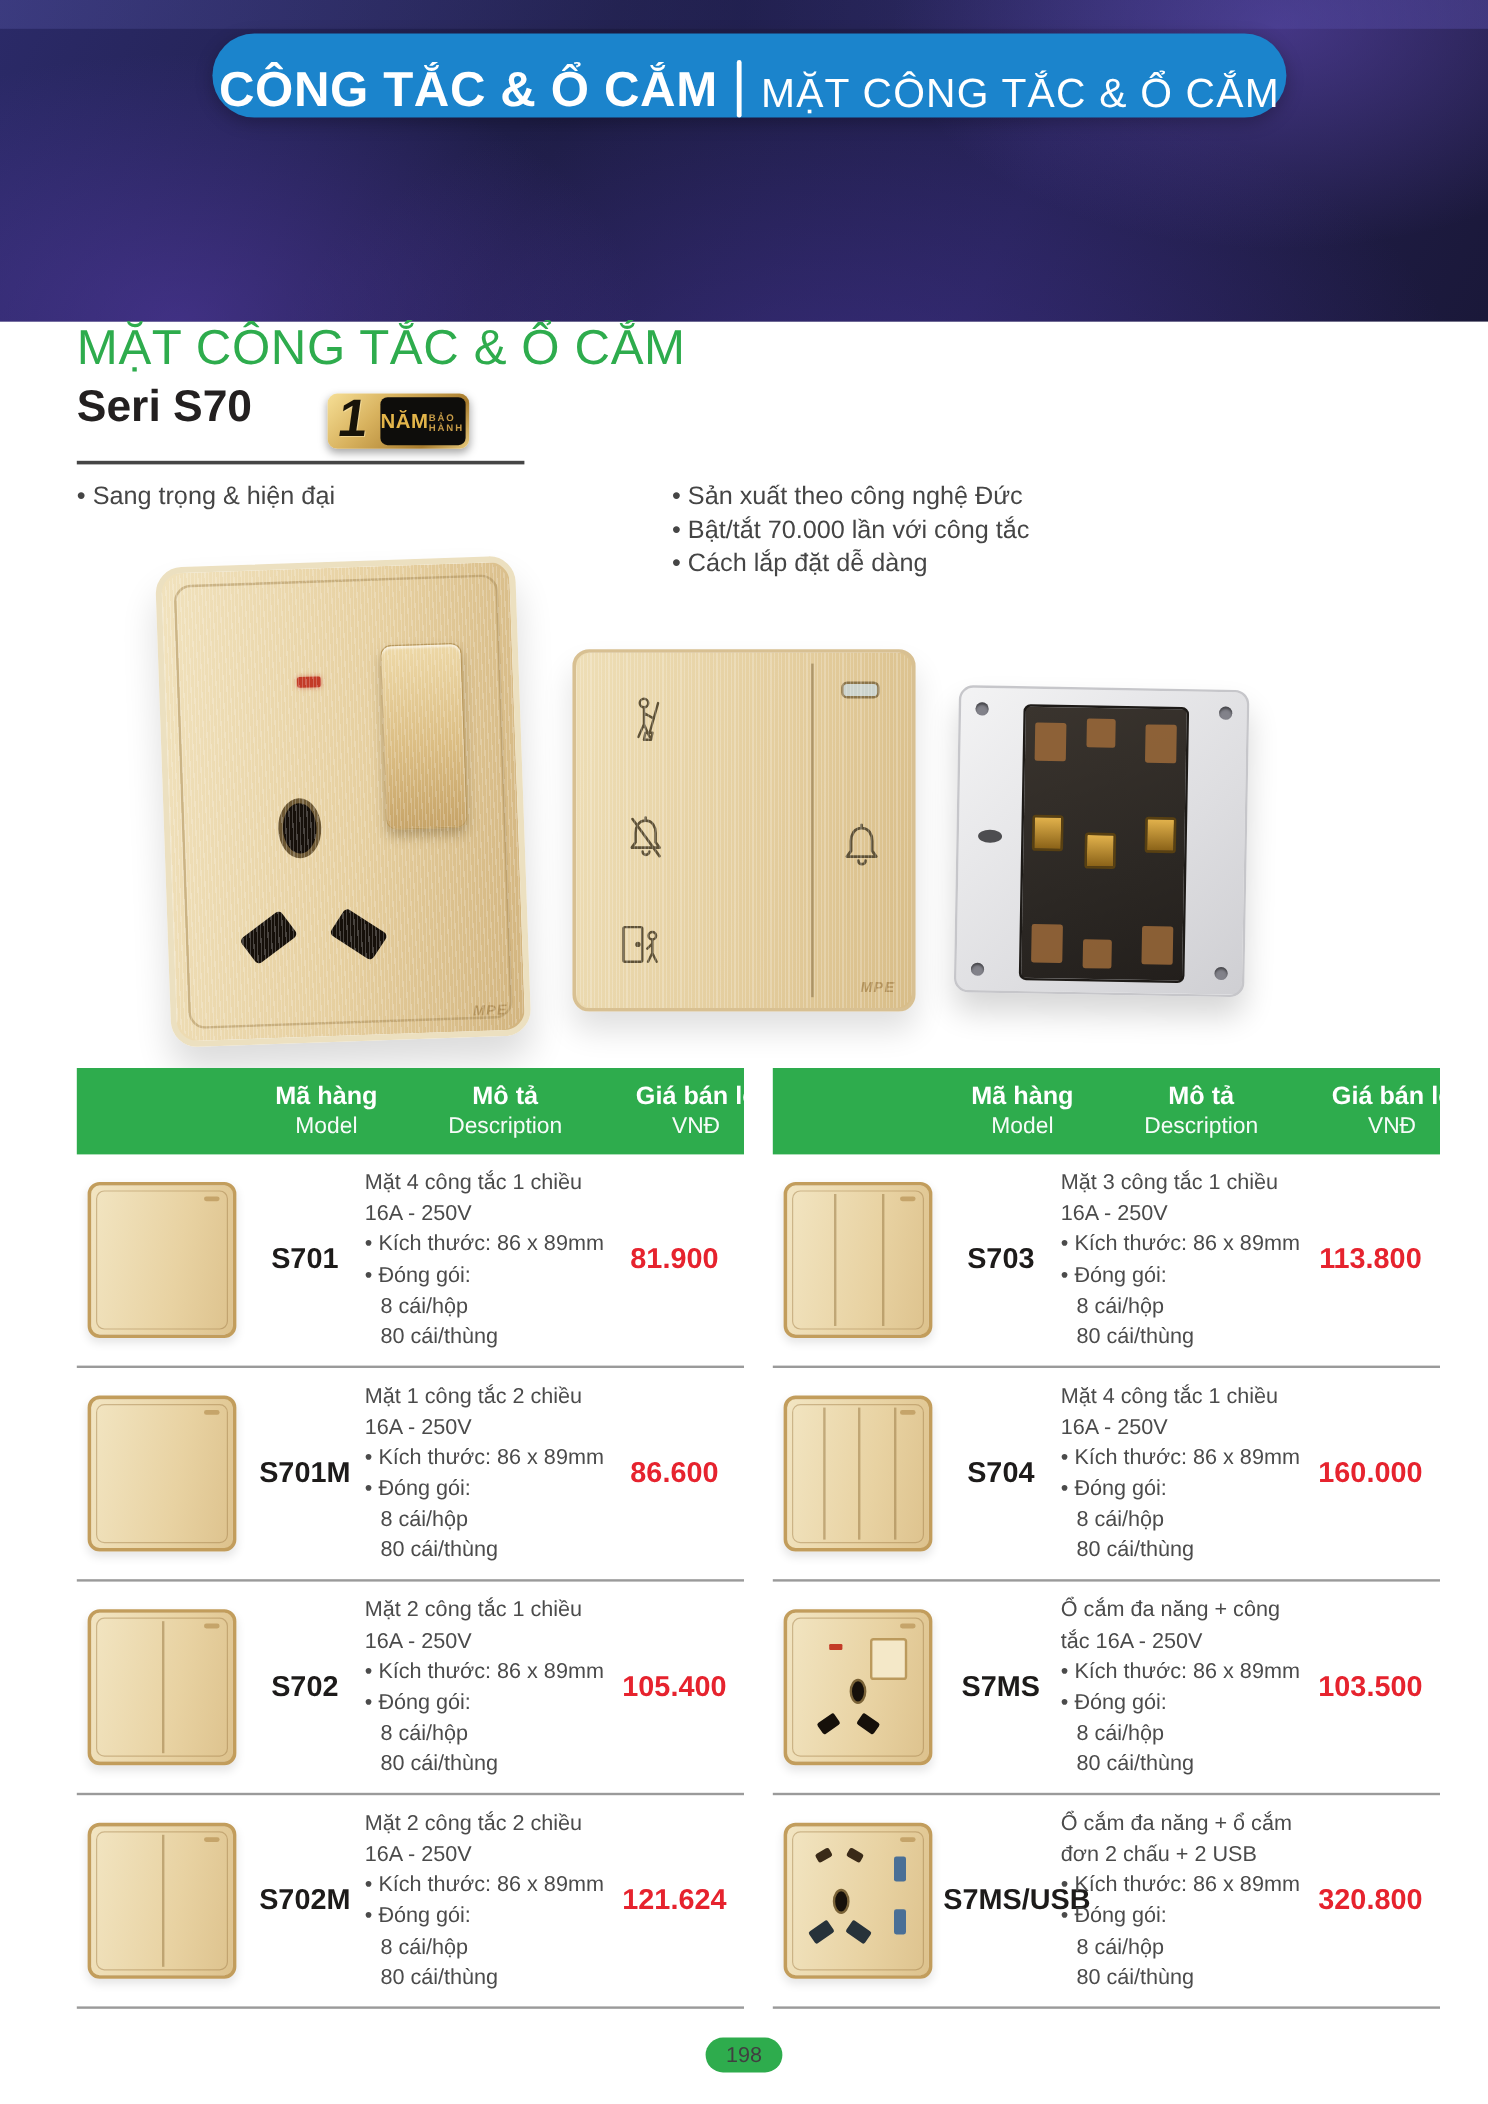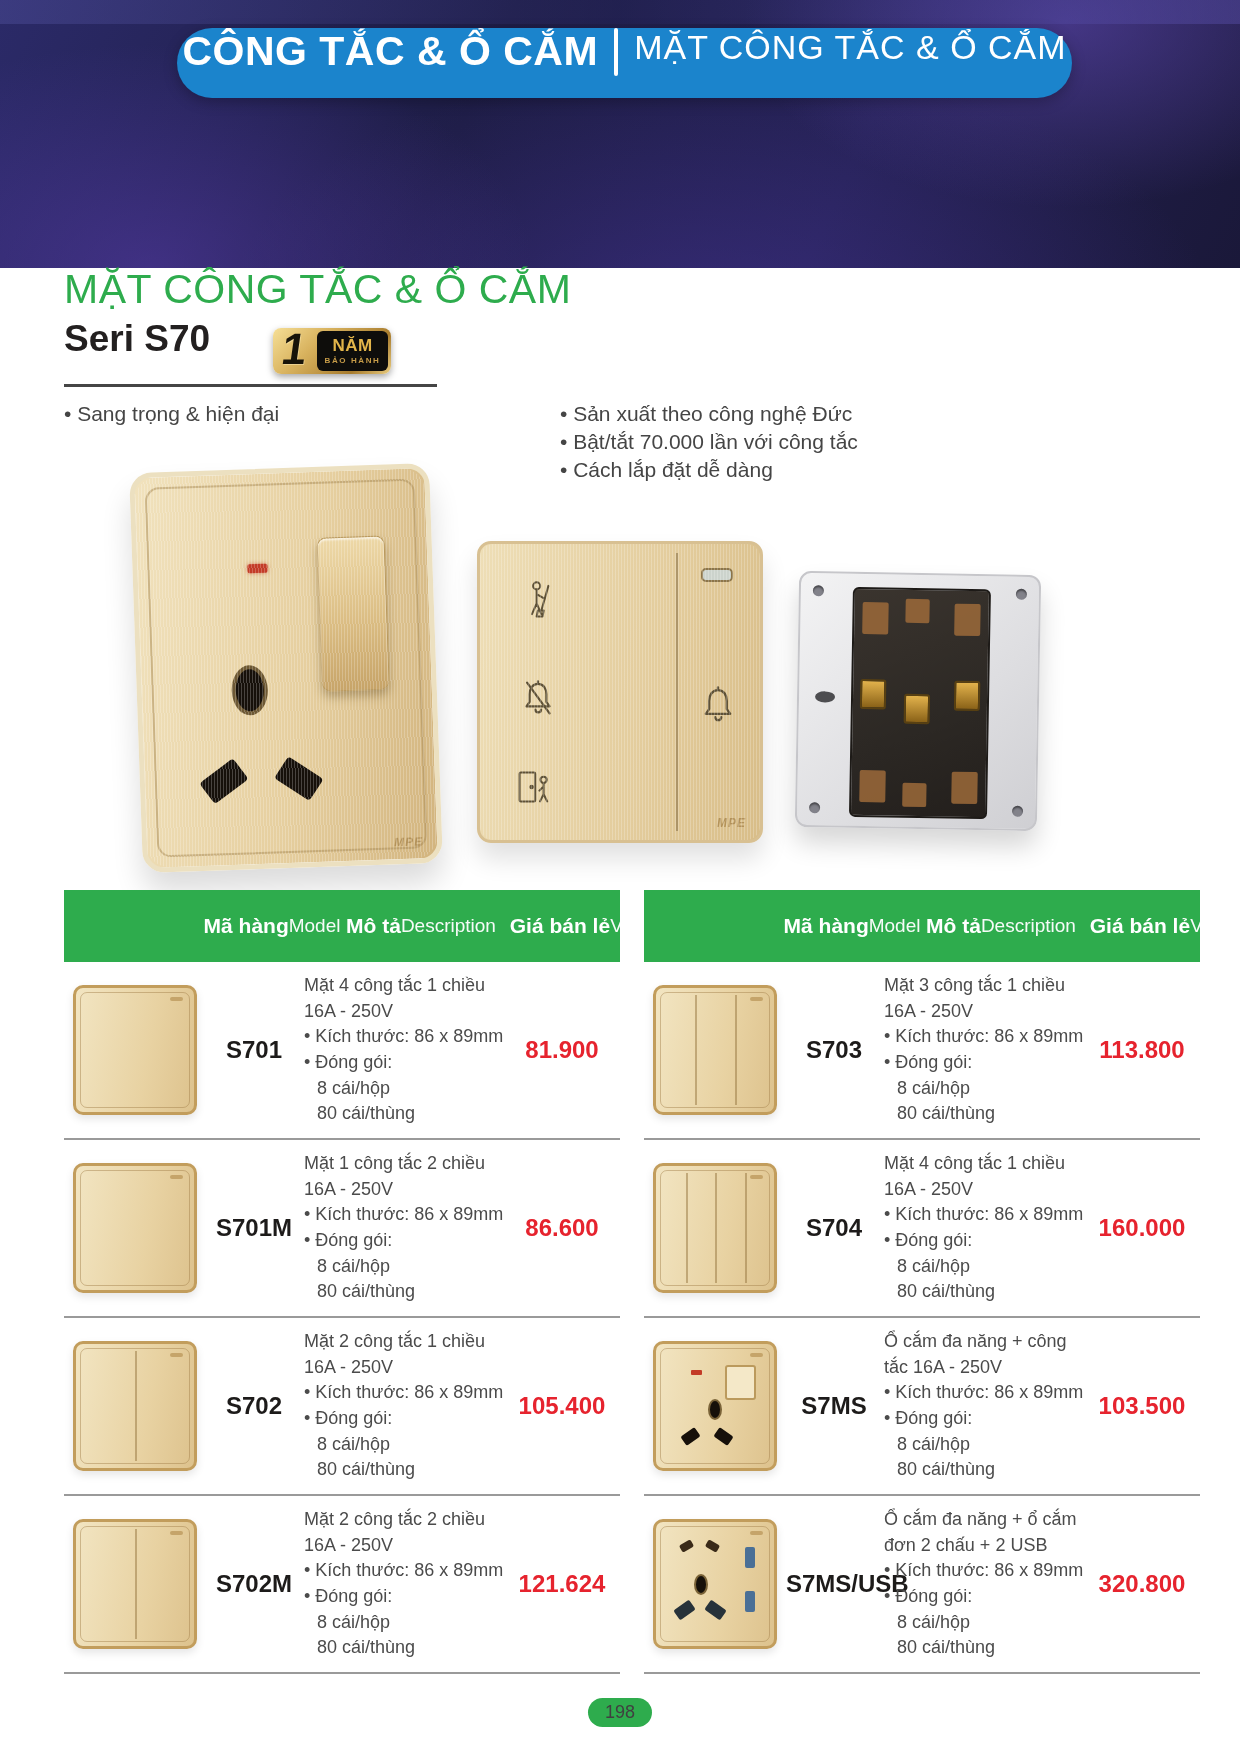--- a/index.html
+++ b/index.html
@@ -15,21 +15,21 @@
       radial-gradient(ellipse 620px 360px at 12% 100%, rgba(92,62,176,.5), transparent 62%),
       radial-gradient(ellipse 760px 420px at 58% 125%, rgba(70,52,150,.55), transparent 66%),
       linear-gradient(115deg,#2b2a68 0%,#1e1d46 38%,#242153 68%,#1a1839 100%);
   }
   .banner::before{
     content:"";position:absolute;left:0;top:0;width:100%;height:24px;
     background:linear-gradient(90deg,rgba(90,90,170,.35),rgba(40,40,100,.25),rgba(100,90,190,.35));
   }
   .banner-pill{
     position:absolute;left:177px;top:28px;width:895px;height:70px;border-radius:36px;
-    background:#1b84cc;display:flex;align-items:flex-start;justify-content:center;gap:16px;
+    background:#1b84cc;display:flex;align-items:flex-end;justify-content:center;gap:16px;
     box-shadow:0 4px 14px rgba(0,0,0,.25);
   }
   .banner-pill .cat{
     color:#ffffff;font-size:41px;font-weight:800;letter-spacing:.5px;white-space:nowrap;
   }
   .pill-divider{width:4px;height:48px;background:#ffffff;border-radius:2px;}
   .banner-pill .subcat{
     color:#ffffff;font-size:34px;font-weight:400;letter-spacing:1px;white-space:nowrap;
   }
   
@@ -44,21 +44,21 @@
     position:absolute;left:273px;top:328px;width:118px;height:46px;border-radius:8px;
     background:linear-gradient(135deg,#f6df96 0%,#d8b25e 35%,#a87c2e 75%,#e9cc80 100%);
     box-shadow:0 3px 7px rgba(0,0,0,.35);
   }
   .warranty-num{
     position:absolute;left:9px;top:-4px;font-size:44px;font-weight:900;color:#171309;
     transform:skewX(-8deg);text-shadow:1px 1px 0 rgba(255,240,190,.5);
   }
   .warranty-panel{
     position:absolute;left:44px;top:3px;right:3px;bottom:3px;border-radius:6px;
-    background:#0e0d0b;display:flex;flex-direction:column;align-items:center;justify-content:center;line-height:1;
+    background:#0e0d0b;display:flex;flex-direction:row;align-items:center;justify-content:flex-end;line-height:1;
   }
   .warranty-unit{color:#e3b54a;font-size:17px;font-weight:900;letter-spacing:.5px;}
   .warranty-label{color:#c79c48;font-size:8px;font-weight:700;letter-spacing:1.6px;margin-top:3px;}
   .sec-divider{position:absolute;left:64px;top:384px;width:373px;height:3px;background:#454545;}
   .feat-col{position:absolute;top:400px;margin:0;padding:0;list-style:none;}
   .feat-col.left{left:64px;}
   .feat-col.right{left:560px;}
   .feat-col li{
     font-size:21px;color:#454545;line-height:1.34;white-space:nowrap;
   }
@@ -120,21 +120,21 @@
     background:linear-gradient(180deg,#e2b24c,#8a6218);}
   .p3-brass.b1{left:5%;top:40%;} .p3-brass.b2{left:38%;top:46%;} .p3-brass.b3{right:5%;top:40%;}
   
   .ptable{position:absolute;top:890px;width:556px;}
   .ptable.left{left:64px;}
   .ptable.right{left:644px;}
   .thead{
     height:72px;background:#2eac4d;color:#fff;display:grid;
     grid-template-columns:142px 96px 202px 116px;align-items:center;
   }
-  .th{display:flex;flex-direction:row;align-items:center;justify-content:center;line-height:1.25;margin-left:36px;}
+  .th{display:flex;flex-direction:column;align-items:center;justify-content:center;line-height:1.25;margin-left:36px;}
   .th .l1{font-size:21px;font-weight:800;white-space:nowrap;}
   .th .l2{font-size:19px;font-weight:400;opacity:.96;white-space:nowrap;}
   .prow{
     display:grid;grid-template-columns:142px 96px 202px 116px;align-items:center;
     height:176px;border-bottom:2px solid #9a9a9a;
   }
   .thumb{
     position:relative;justify-self:center;width:118px;height:124px;border-radius:10px;
     border:3px solid #c29d5c;background:linear-gradient(100deg,#f2e5c2 0%,#e8d2a2 60%,#ddc28d 100%);
     box-shadow:0 4px 8px rgba(0,0,0,.10);

